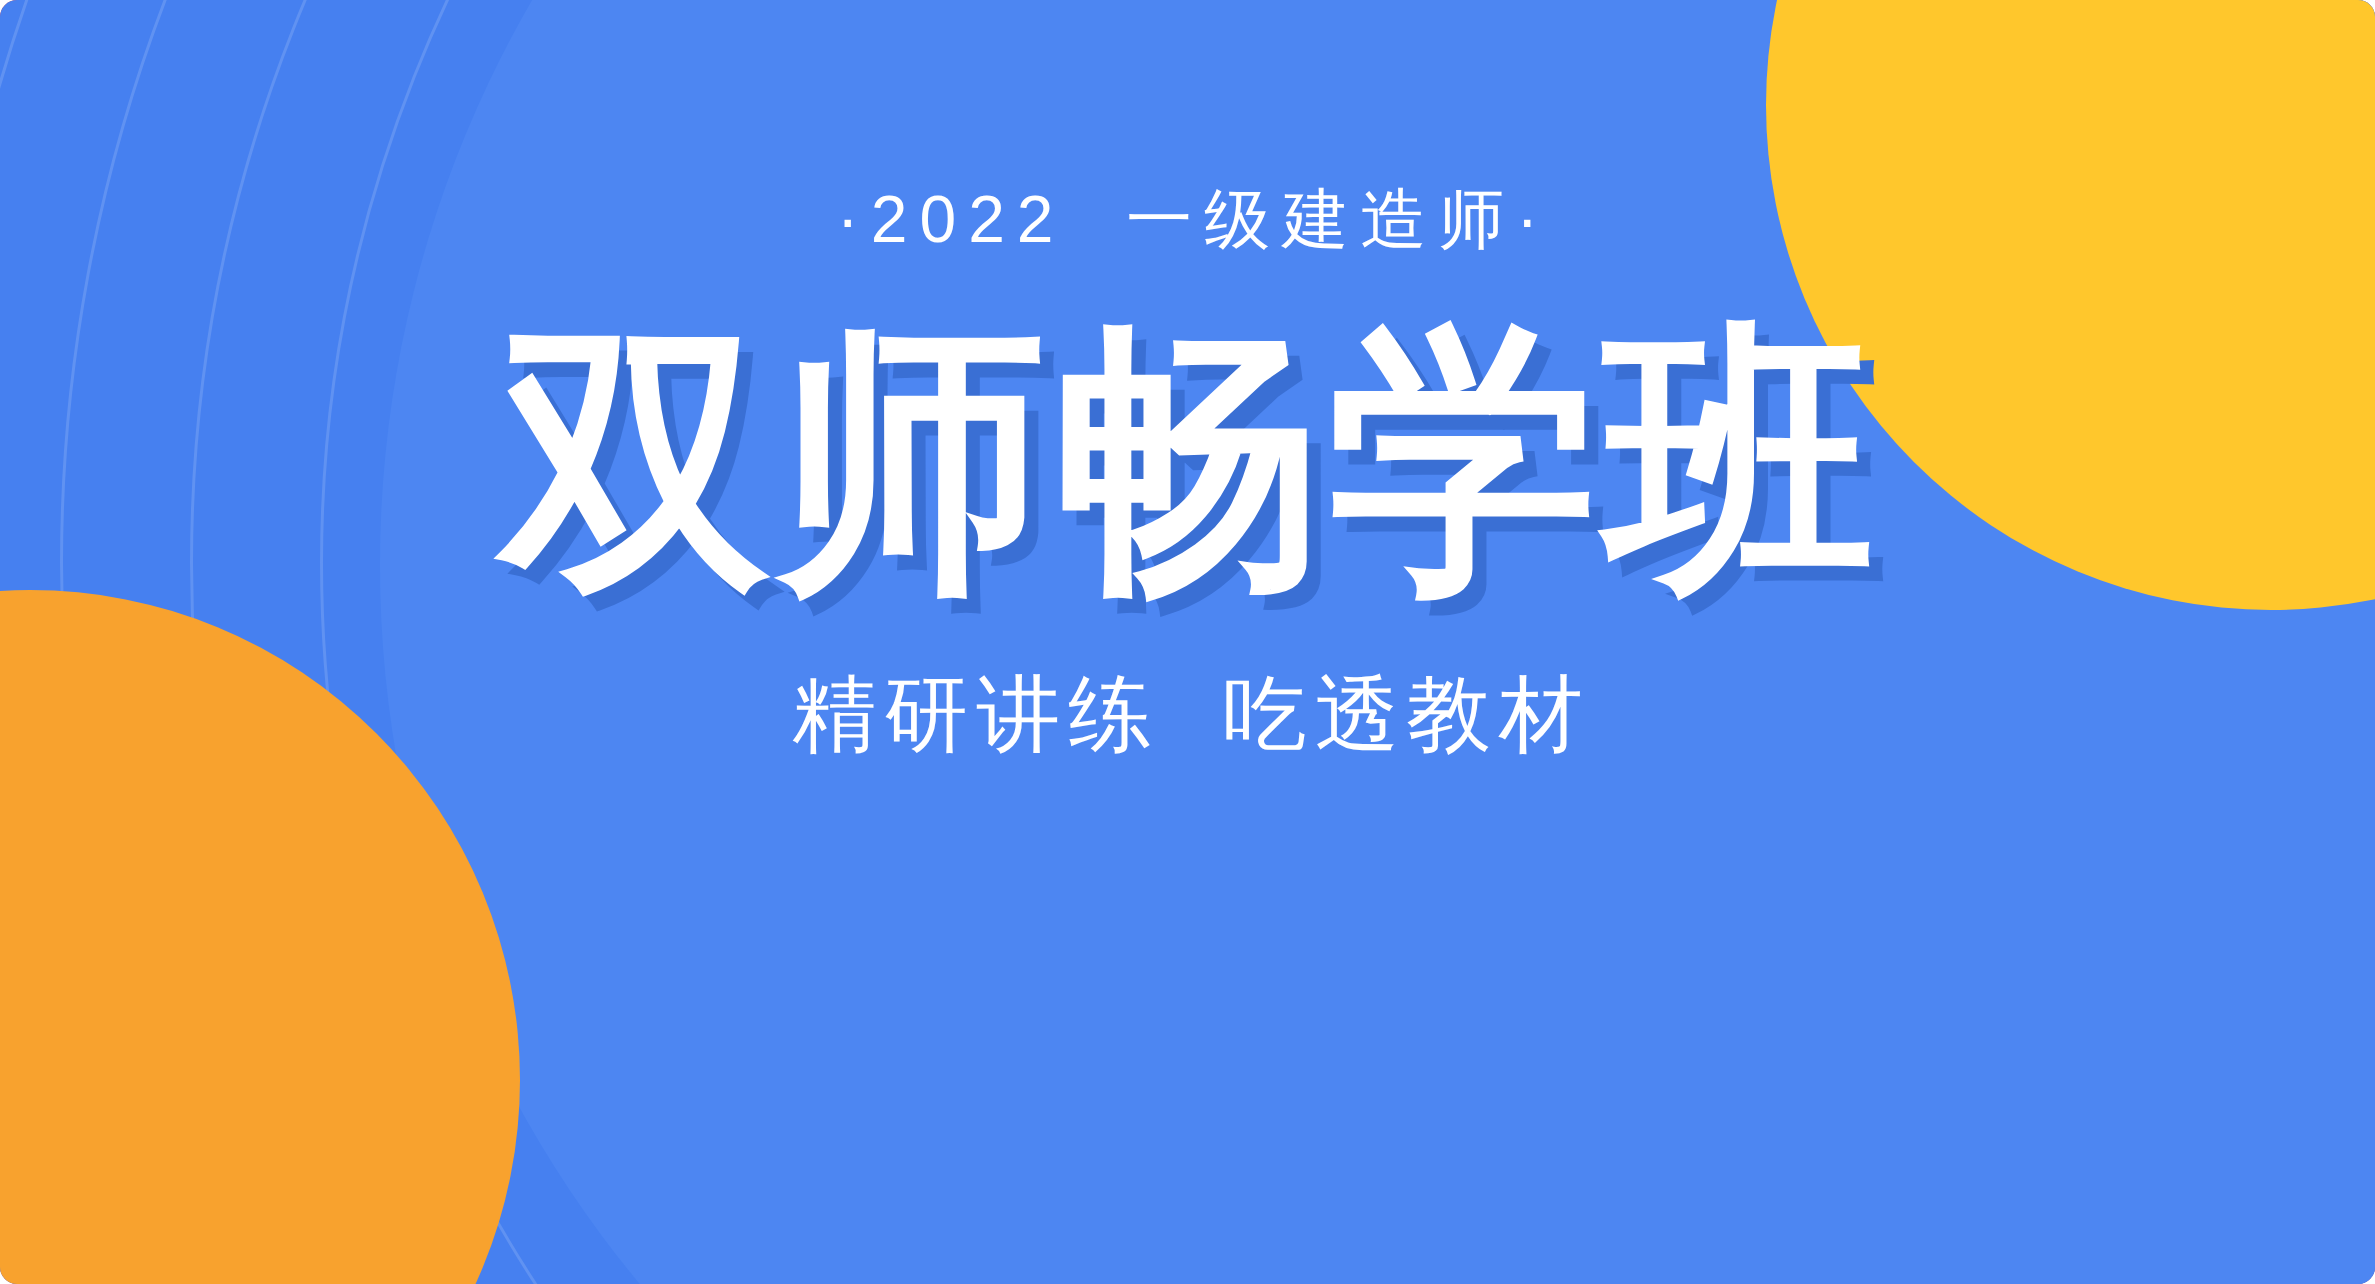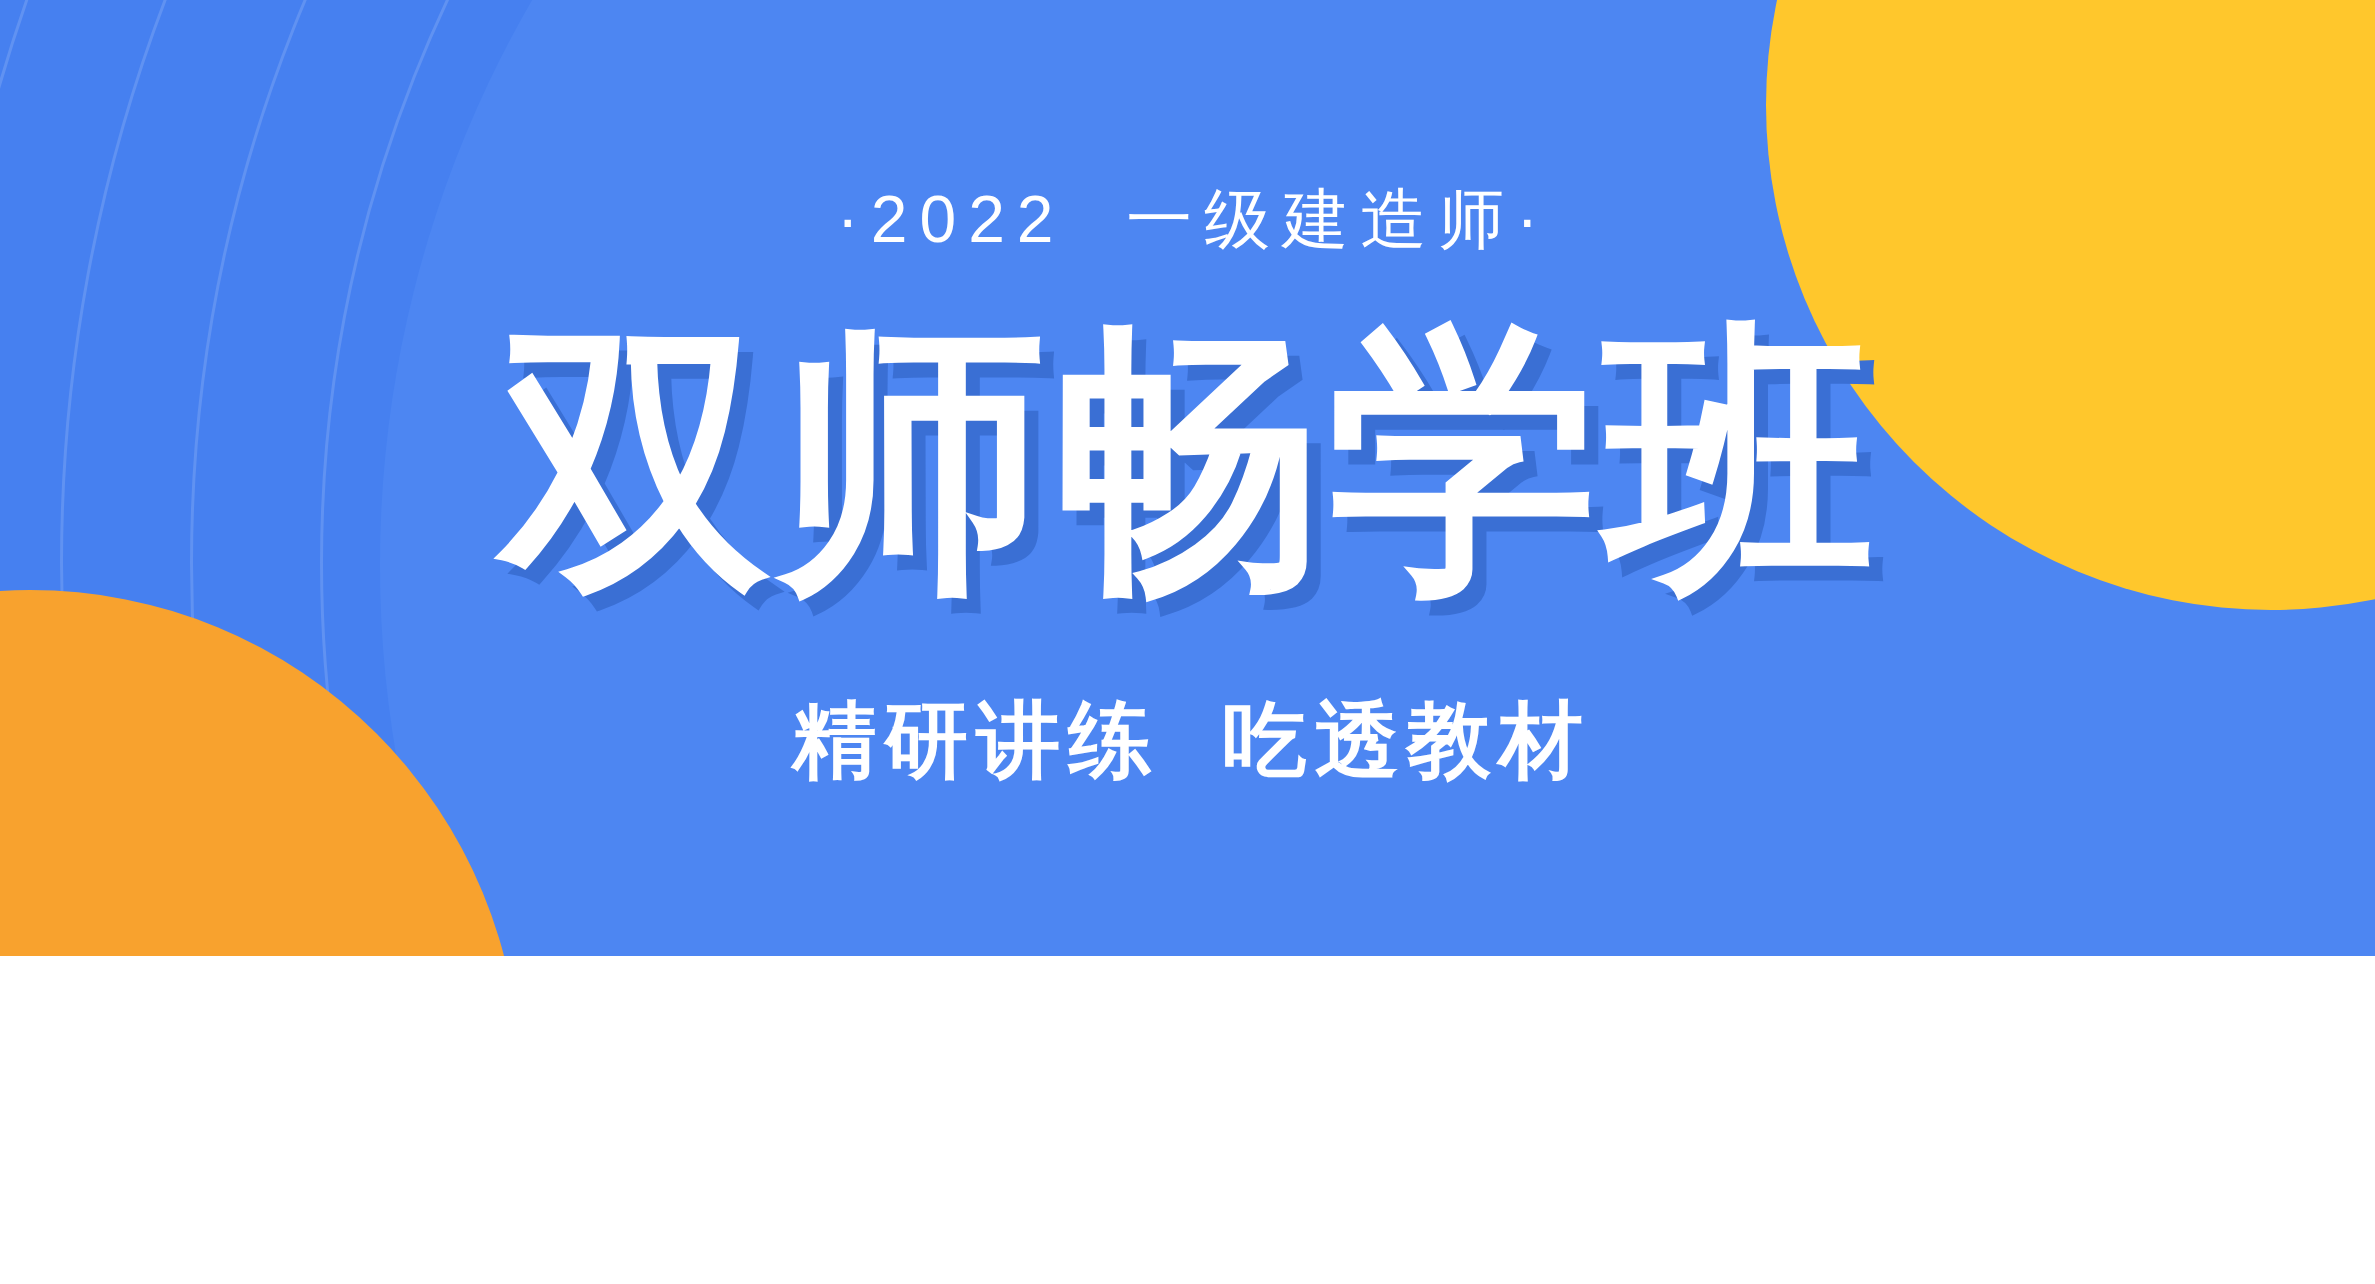--- a/index.html
+++ b/index.html
@@ -5,24 +5,25 @@
 <style>
   html, body {
     margin: 0;
     padding: 0;
     background: #ffffff;
   }
 
   #banner {
     position: relative;
     width: 2375px;
-    height: 956px;
+    height: 1284px;
     overflow: hidden;
     background: #ef4444;
     font-family: "Liberation Sans", "DejaVu Sans", sans-serif;
+    border-radius: 17px;
   }
 
   
 
   .layer {
     position: absolute;
     top: 0; left: 0;
     width: 100%;
     height: 100%;
     pointer-events: none;
@@ -108,25 +109,25 @@
     line-height: 1;
     font-weight: 900;
     letter-spacing: 6px;
     white-space: pre;
     text-indent: 6px;
     transform: scaleY(1.06);
     text-shadow: 14px 14px 0 #3A6FD4;
   }
 
   .tagline {
-    margin-top: 102px;
+    margin-top: 76px;
     color: #FFFFFF;
     font-size: 84px;
     line-height: 1;
-    font-weight: 700;
+    font-weight: 400;
     letter-spacing: 8px;
     white-space: pre;
     text-indent: 8px;
   }
 </style>
 </head>
 <body>
 
 <div id="banner">
 

